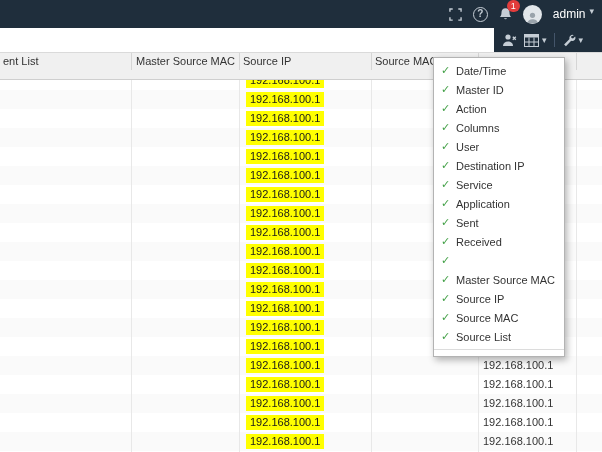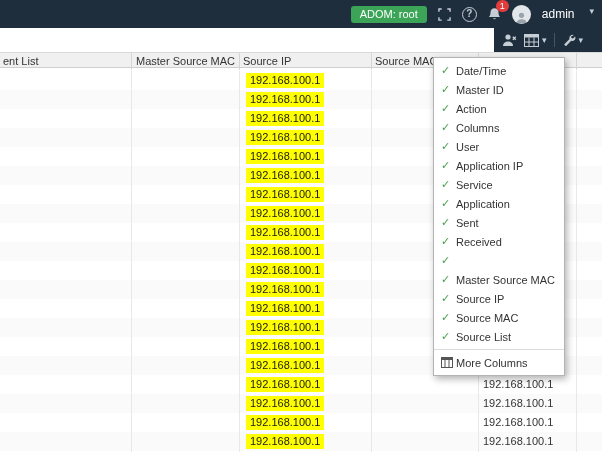--- a/index.html
+++ b/index.html
@@ -15,31 +15,31 @@
   .tb-icon{display:flex;align-items:center;}
   .help-circle{width:15px;height:15px;border-radius:50%;border:1.4px solid #c5cdd5;
                color:#c5cdd5;font-size:10px;line-height:12px;text-align:center;
                box-sizing:border-box;font-weight:bold;}
   .bell-wrap{position:relative;display:flex;}
   .notif-badge{position:absolute;top:-7px;left:8px;background:#e23c3c;color:#fff;
                font-size:9px;line-height:12px;min-width:7px;text-align:center;
                border-radius:7px;padding:0 3px;}
   .avatar{width:19px;height:19px;border-radius:50%;background:#e2e6ea;display:flex;
           align-items:flex-end;justify-content:center;overflow:hidden;}
-  .admin-wrap{display:flex;align-items:flex-start;gap:15px;color:#fff;font-size:12px;}
+  .admin-wrap{display:flex;align-items:flex-start;gap:4px;color:#fff;font-size:12px;}
   .caret{color:#c5cdd5;font-size:9px;line-height:1;}
 
   
   .toolbar2{position:absolute;top:28px;right:0;width:108px;height:24px;background:#1f2e3c;
             display:flex;align-items:center;gap:7px;padding:0 8px;box-sizing:border-box;z-index:20;}
   .tb2-btn{display:flex;align-items:center;gap:3px;}
   .tb2-sep{width:1px;height:14px;background:#44556a;}
 
   
-  .header-row{position:absolute;top:52px;left:0;width:602px;height:16px;background:#f0f0f0;
+  .header-row{position:absolute;top:52px;left:0;width:602px;height:28px;background:#f0f0f0;
               border-top:1px solid #dadada;border-bottom:1px solid #cfcfcf;
               box-sizing:border-box;z-index:5;}
   .hcell{position:absolute;top:2px;font-size:11px;color:#333;white-space:nowrap;}
   .hsep{position:absolute;top:0;width:1px;height:17px;background:#d5d5d5;}
 
   
   .tbody{position:absolute;top:71px;left:0;width:602px;height:381px;overflow:hidden;z-index:1;text-align:right;}
   .vline{position:absolute;top:0;bottom:0;width:1px;background:#e8e8e8;z-index:2;}
   .trow{position:relative;height:19px;}
   .trow.alt{background:#fafafa;}
@@ -53,21 +53,20 @@
             padding:3px 0;box-sizing:border-box;font-size:11px;}
   .menu-item{height:19px;display:flex;align-items:center;padding:0 7px;color:#333;cursor:default;}
   .mi-check{width:15px;color:#43a047;font-weight:bold;flex:none;font-size:11px;}
   .mi-icon{width:15px;flex:none;display:flex;align-items:center;}
   .menu-sep{border-top:1px solid #dcdcdc;margin:3px 0;}
 </style>
 </head>
 <body>
 
 <div class="topbar">
-  <span class="adom-badge">ADOM: root</span>
   <span class="tb-icon">
     <svg width="13" height="13" viewBox="0 0 14 14" fill="none" stroke="#c5cdd5" stroke-width="1.5">
       <path d="M1 4V1h3M10 1h3v3M13 10v3h-3M4 13H1v-3"></path>
     </svg>
   </span>
   <span class="help-circle">?</span>
   <span class="bell-wrap">
     <svg width="13" height="14" viewBox="0 0 13 14">
       <path d="M6.5 1.2c-2.6 0-4 1.9-4 4.3 0 2.8-.9 3.9-1.7 4.6h11.4c-.8-.7-1.7-1.8-1.7-4.6 0-2.4-1.4-4.3-4-4.3z" fill="#c5cdd5"></path>
       <path d="M5 11.2a1.6 1.6 0 0 0 3 0z" fill="#c5cdd5"></path>
@@ -232,21 +231,21 @@
       <div class="menu-item">
         <span class="mi-check">✓</span>
         <span>Columns</span>
       </div>
       <div class="menu-item">
         <span class="mi-check">✓</span>
         <span>User</span>
       </div>
       <div class="menu-item">
         <span class="mi-check">✓</span>
-        <span>Application IP</span>
+        <span>Destination IP</span>
       </div>
       <div class="menu-item">
         <span class="mi-check">✓</span>
         <span>Service</span>
       </div>
       <div class="menu-item">
         <span class="mi-check">✓</span>
         <span>Application</span>
       </div>
       <div class="menu-item">
@@ -271,24 +270,13 @@
       <div class="menu-item">
         <span class="mi-check">✓</span>
         <span>Source MAC</span>
       </div>
       <div class="menu-item">
         <span class="mi-check">✓</span>
         <span>Source List</span>
       </div>
     </div>
   <div class="menu-sep"></div>
-  <div class="menu-item">
-    <span class="mi-icon">
-      <svg width="12" height="11" viewBox="0 0 12 11">
-        <rect x=".5" y=".5" width="11" height="10" fill="none" stroke="#555"></rect>
-        <rect x="0" y="0" width="12" height="3" fill="#555"></rect>
-        <line x1="4" y1="3" x2="4" y2="11" stroke="#555"></line>
-        <line x1="8" y1="3" x2="8" y2="11" stroke="#555"></line>
-      </svg>
-    </span>
-    <span>More Columns</span>
-  </div>
 </div>
 
 </body></html>

